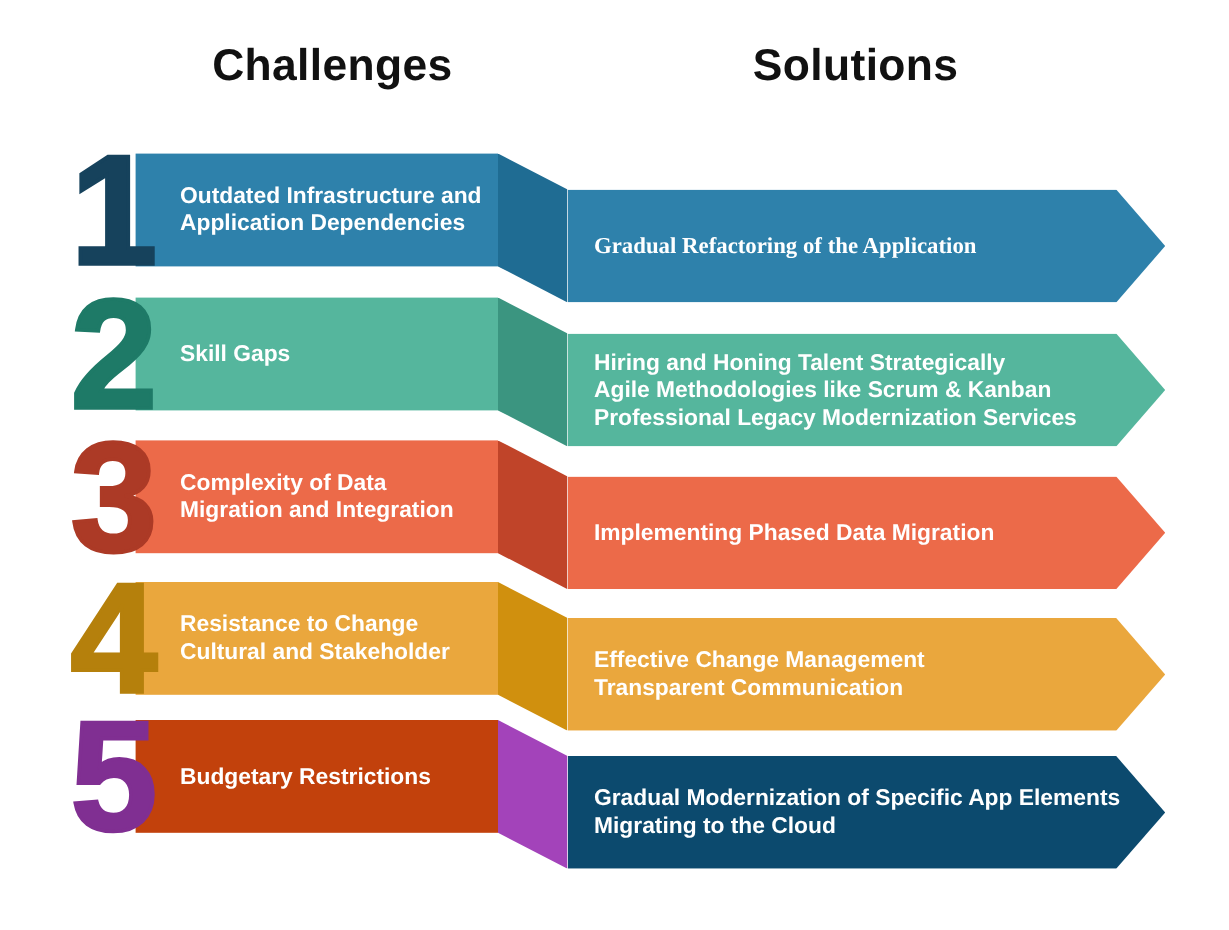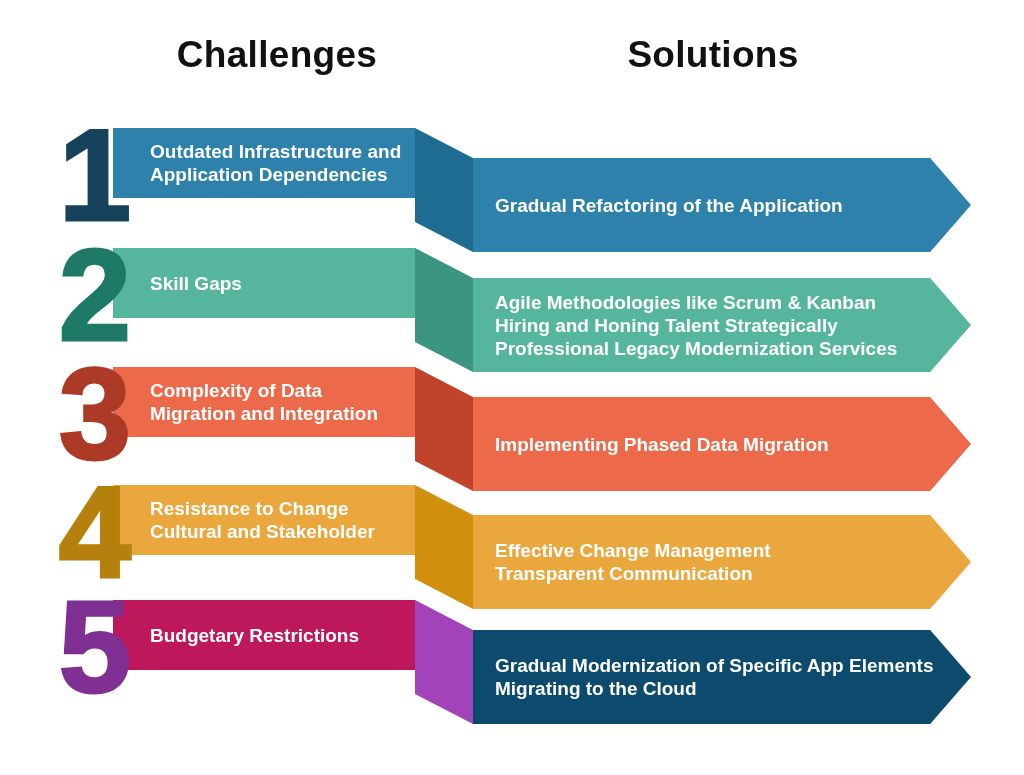--- a/index.html
+++ b/index.html
@@ -16,21 +16,21 @@
 
   .row { position:absolute; left:0; width:1024px; height:124px; }
 
   .num {
     position:absolute; left:42px; top:-12px; width:106px; text-align:center;
     font-size:130px; font-weight:700; line-height:118px; z-index:3;
     -webkit-text-stroke:3px currentColor;
   }
 
   .challenge {
-    position:absolute; left:113px; top:0; width:302px; height:70px;
+    position:absolute; left:113px; top:0; width:302px; height:94px;
     display:flex; flex-direction:column; justify-content:center;
     padding-left:37px; box-sizing:border-box; z-index:2;
   }
   .fold {
     position:absolute; left:415px; top:0; width:58px; height:124px; z-index:1;
     clip-path:polygon(0 0, 100% 24.2%, 100% 100%, 0 75.8%);
   }
   .solution {
     position:absolute; left:473px; top:30px; width:498px; height:94px;
     display:flex; flex-direction:column; justify-content:center;
@@ -49,34 +49,34 @@
   <div class="title title-challenges">Challenges</div>
   <div class="title title-solutions">Solutions</div>
   <div id="rows">
   <div class="row" style="top: 128px;">
     <div class="num" style="color: rgb(22, 66, 92);">1</div>
     <div class="challenge" style="background: rgb(46, 129, 171);">
           <div class="line">Outdated Infrastructure and</div>
           <div class="line">Application Dependencies</div>
         </div>
     <div class="fold" style="background: rgb(31, 108, 147);"></div>
-    <div class="solution" style="background: rgb(46, 129, 171);">
+    <div class="solution" style="background: rgb(46, 129, 171); font-family: Liberation Serif, serif;">
           <div class="line">Gradual Refactoring of the Application</div>
         </div>
   </div>
 
   <div class="row" style="top: 248px;">
     <div class="num" style="color: rgb(30, 122, 103);">2</div>
     <div class="challenge" style="background: rgb(85, 182, 157);">
           <div class="line">Skill Gaps</div>
         </div>
     <div class="fold" style="background: rgb(59, 149, 128);"></div>
     <div class="solution" style="background: rgb(85, 182, 157);">
+          <div class="line">Hiring and Honing Talent Strategically</div>
           <div class="line">Agile Methodologies like Scrum &amp; Kanban</div>
-          <div class="line">Hiring and Honing Talent Strategically</div>
           <div class="line">Professional Legacy Modernization Services</div>
         </div>
   </div>
 
   <div class="row" style="top: 367px;">
     <div class="num" style="color: rgb(172, 58, 38);">3</div>
     <div class="challenge" style="background: rgb(236, 106, 73);">
           <div class="line">Complexity of Data</div>
           <div class="line">Migration and Integration</div>
         </div>
@@ -94,21 +94,21 @@
         </div>
     <div class="fold" style="background: rgb(208, 144, 14);"></div>
     <div class="solution" style="background: rgb(234, 167, 61);">
           <div class="line">Effective Change Management</div>
           <div class="line">Transparent Communication</div>
         </div>
   </div>
 
   <div class="row" style="top: 600px;">
     <div class="num" style="color: rgb(128, 47, 146);">5</div>
-    <div class="challenge" style="background: #be185d;">
+    <div class="challenge" style="background: #c2410c;">
           <div class="line">Budgetary Restrictions</div>
         </div>
     <div class="fold" style="background: rgb(163, 67, 186);"></div>
     <div class="solution" style="background: #0c4a6e;">
           <div class="line">Gradual Modernization of Specific App Elements</div>
           <div class="line">Migrating to the Cloud</div>
         </div>
   </div>
 </div>
 </div>

